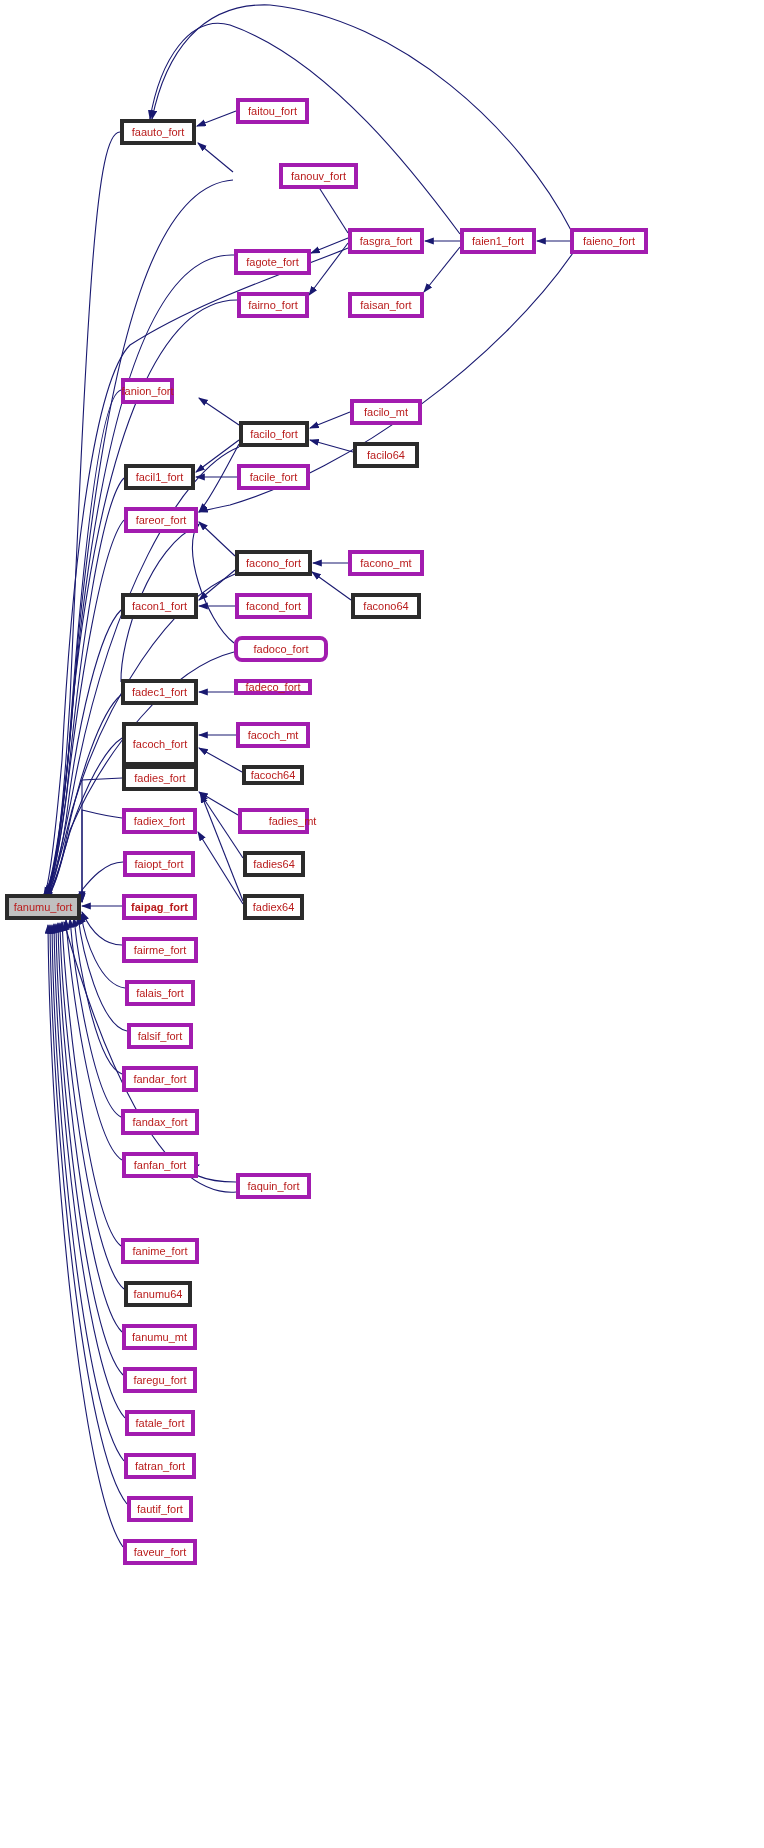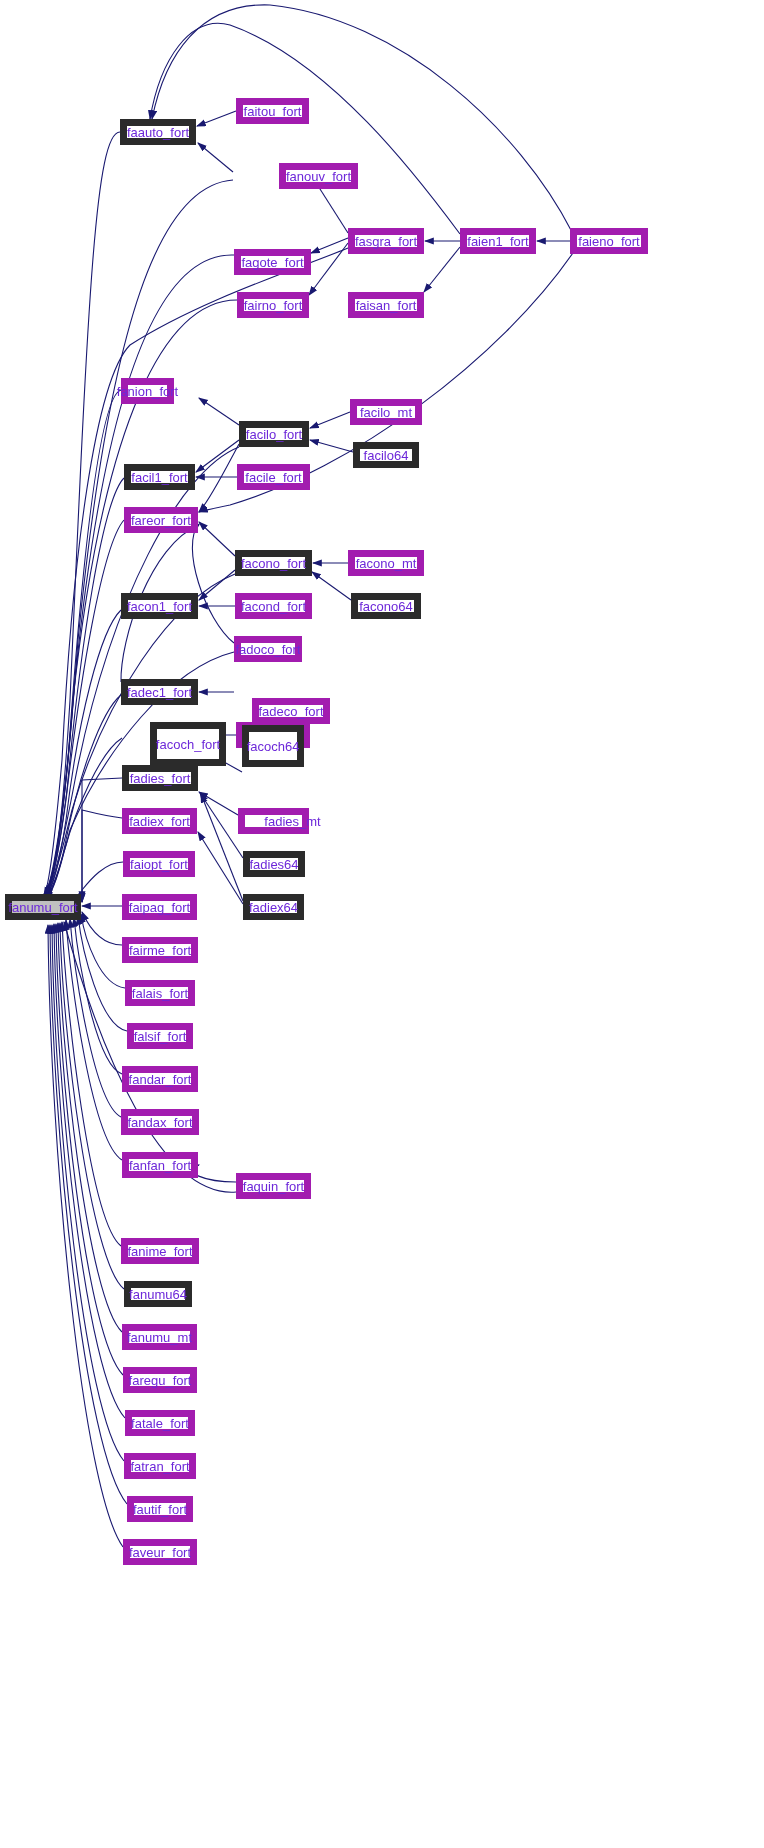--- a/index.html
+++ b/index.html
@@ -1,21 +1,21 @@
 <!DOCTYPE html>
 <html><head>
 <meta charset="utf-8">
 <style>
   html,body{margin:0;padding:0;background:#ffffff;}
   #canvas{position:relative;width:764px;height:1848px;background:#fff;
           font-family:"Liberation Sans",sans-serif;overflow:hidden;}
   svg.edges{position:absolute;left:0;top:0;width:764px;height:1848px;pointer-events:none;}
   .node{position:absolute;box-sizing:border-box;display:flex;align-items:center;
-        justify-content:center;background:#ffffff;border:7px solid #a21caf;
-        font-size:13px;color:#6d28d9;white-space:nowrap;line-height:1;}
+        justify-content:center;background:#ffffff;border:4px solid #a21caf;
+        font-size:11px;color:#b91c1c;white-space:nowrap;line-height:1;}
   .node.black{border-color:#2b2b2b;}
   .node.root{background:#c0c0c0;border-color:#2b2b2b;}
 </style>
 </head>
 <body>
 
 <div id="canvas">
   <svg class="edges" viewBox="0 0 764 1848" xmlns="http://www.w3.org/2000/svg">
     <defs>
       <marker id="arrow" markerWidth="9" markerHeight="9" refX="8" refY="3.2" orient="auto" markerUnits="strokeWidth">
@@ -106,32 +106,32 @@
       <div class="node" style="left: 350px; top: 399px; width: 72px; height: 26px;">facilo_mt</div>
       <div class="node black" style="left: 353px; top: 442px; width: 66px; height: 26px;">facilo64</div>
       <div class="node black" style="left: 124px; top: 464px; width: 71px; height: 26px;">facil1_fort</div>
       <div class="node" style="left: 237px; top: 464px; width: 73px; height: 26px;">facile_fort</div>
       <div class="node" style="left: 124px; top: 507px; width: 74px; height: 26px;">fareor_fort</div>
       <div class="node black" style="left: 235px; top: 550px; width: 77px; height: 26px;">facono_fort</div>
       <div class="node" style="left: 348px; top: 550px; width: 76px; height: 26px;">facono_mt</div>
       <div class="node black" style="left: 351px; top: 593px; width: 70px; height: 26px;">facono64</div>
       <div class="node black" style="left: 121px; top: 593px; width: 77px; height: 26px;">facon1_fort</div>
       <div class="node" style="left: 235px; top: 593px; width: 77px; height: 26px;">facond_fort</div>
-      <div class="node" style="left: 234px; top: 636px; width: 68px; height: 26px;">fadoco_fort</div>
+      <div class="node" style="left: 234px; top: 636px; width: 94px; height: 26px; border-radius: 8px;">fadoco_fort</div>
       <div class="node black" style="left: 121px; top: 679px; width: 77px; height: 26px;">fadec1_fort</div>
-      <div class="node" style="left: 252px; top: 679px; width: 78px; height: 26px; margin-top: 19px;">fadeco_fort</div>
-      <div class="node black" style="left: 122px; top: 722px; width: 76px; height: 44px; margin-left: 28px;">facoch_fort</div>
+      <div class="node" style="left: 234px; top: 679px; width: 78px; height: 16px;">fadeco_fort</div>
+      <div class="node black" style="left: 122px; top: 722px; width: 76px; height: 44px;">facoch_fort</div>
       <div class="node" style="left: 236px; top: 722px; width: 74px; height: 26px;">facoch_mt</div>
       <div class="node black" style="left: 122px; top: 765px; width: 76px; height: 26px;">fadies_fort</div>
-      <div class="node black" style="left: 242px; top: 725px; width: 62px; height: 42px;">facoch64</div>
+      <div class="node black" style="left: 242px; top: 765px; width: 62px; height: 20px;">facoch64</div>
       <div class="node" style="left: 122px; top: 808px; width: 75px; height: 26px;">fadiex_fort</div>
       <div class="node" style="left: 238px; top: 808px; width: 71px; height: 26px; padding-left: 38px;">fadies_mt</div>
       <div class="node" style="left: 123px; top: 851px; width: 72px; height: 26px;">faiopt_fort</div>
       <div class="node black" style="left: 243px; top: 851px; width: 62px; height: 26px;">fadies64</div>
-      <div class="node" style="left: 122px; top: 894px; width: 75px; height: 26px;">faipag_fort</div>
+      <div class="node" style="left: 122px; top: 894px; width: 75px; height: 26px; font-weight: bold;">faipag_fort</div>
       <div class="node black" style="left: 243px; top: 894px; width: 61px; height: 26px;">fadiex64</div>
       <div class="node" style="left: 122px; top: 937px; width: 76px; height: 26px;">fairme_fort</div>
       <div class="node" style="left: 125px; top: 980px; width: 70px; height: 26px;">falais_fort</div>
       <div class="node" style="left: 127px; top: 1023px; width: 66px; height: 26px;">falsif_fort</div>
       <div class="node" style="left: 122px; top: 1066px; width: 76px; height: 26px;">fandar_fort</div>
       <div class="node" style="left: 121px; top: 1109px; width: 78px; height: 26px;">fandax_fort</div>
       <div class="node" style="left: 122px; top: 1152px; width: 76px; height: 26px;">fanfan_fort</div>
       <div class="node" style="left: 236px; top: 1173px; width: 75px; height: 26px;">faquin_fort</div>
       <div class="node" style="left: 121px; top: 1238px; width: 78px; height: 26px;">fanime_fort</div>
       <div class="node black" style="left: 124px; top: 1281px; width: 68px; height: 26px;">fanumu64</div>

